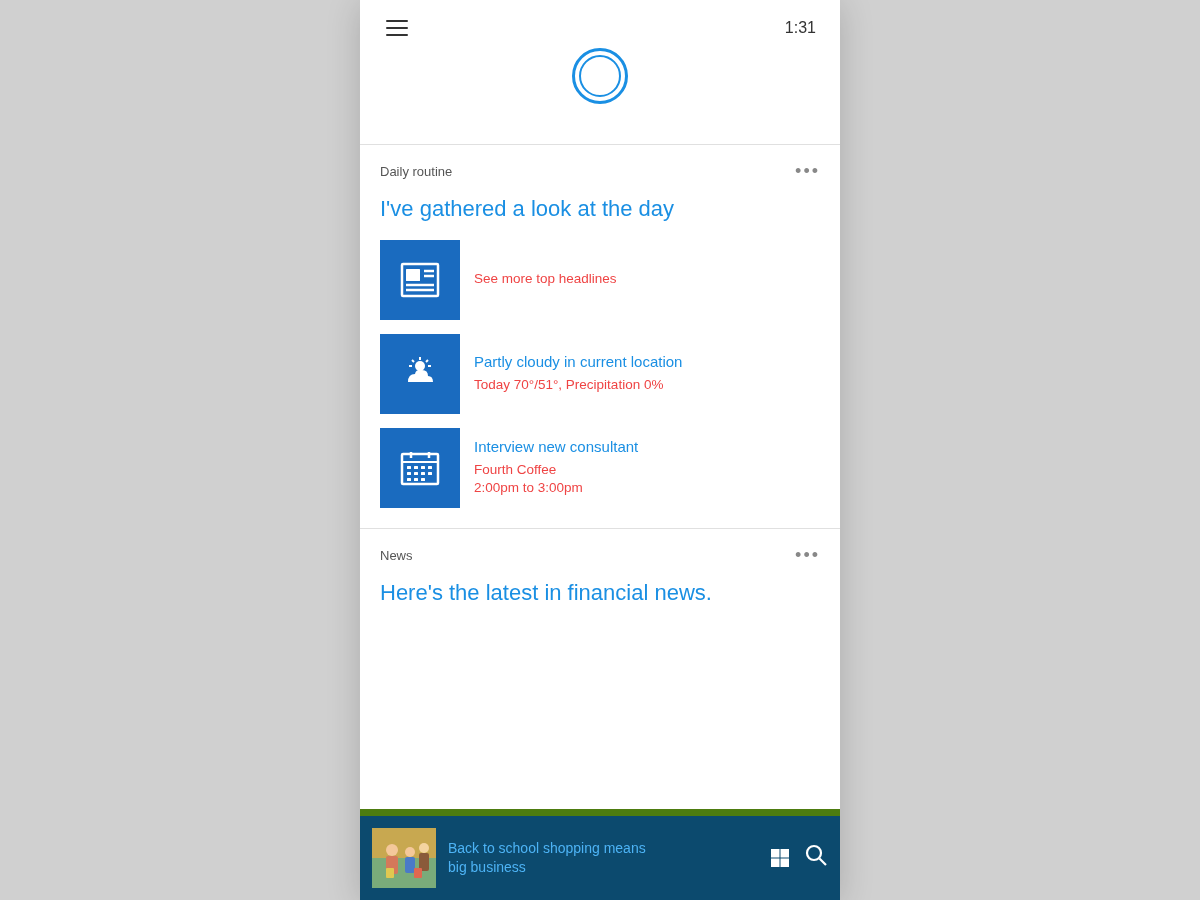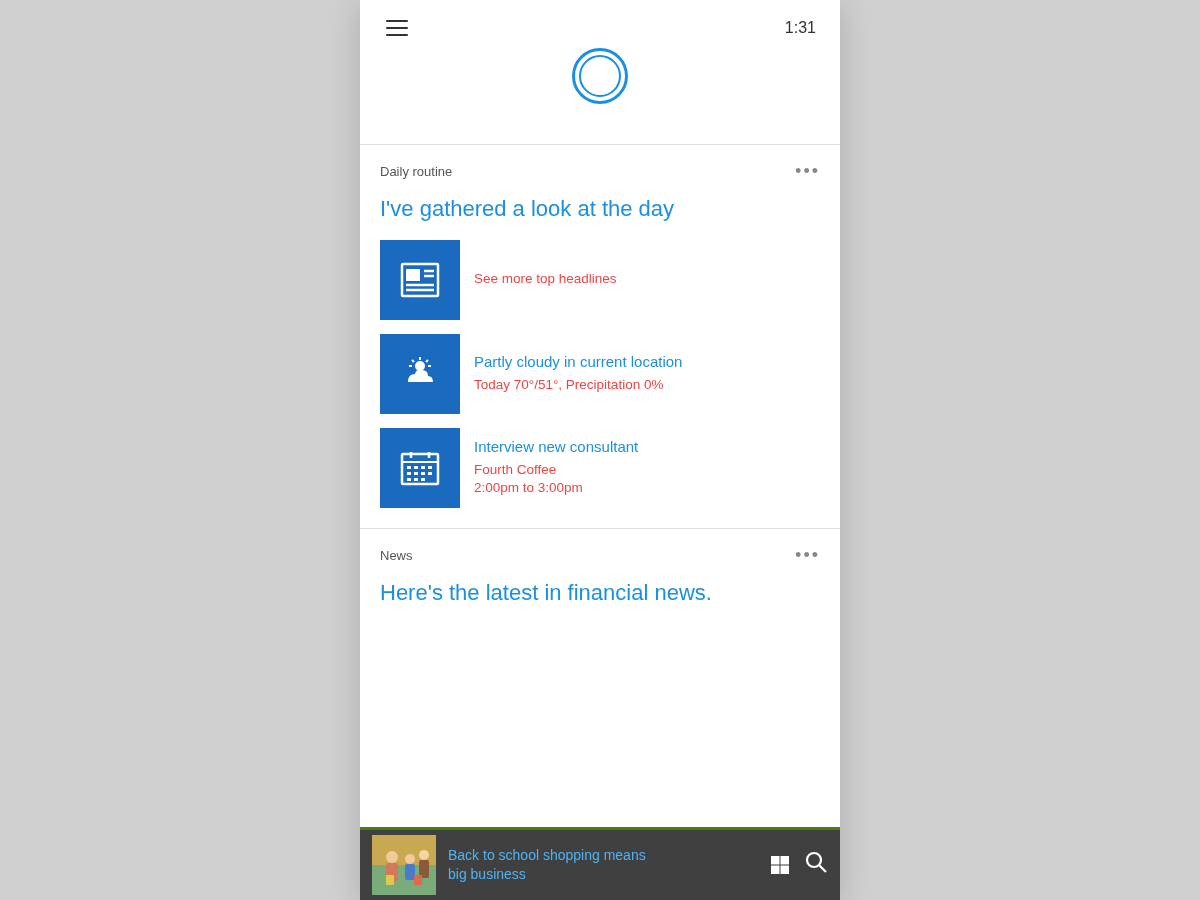--- a/index.html
+++ b/index.html
@@ -150,25 +150,25 @@
       margin-bottom: 4px;
       line-height: 1.3;
     }
     .card-item-desc {
       color: #ef4444;
       font-size: 13.5px;
       line-height: 1.4;
     }
     
     .bottom-bar {
-      background: #404040;
+      background: #0c4a6e;
       display: flex;
       align-items: center;
       padding: 0 12px;
-      height: 70px;
+      height: 84px;
       position: relative;
       flex-shrink: 0;
     }
     .bottom-bar-thumbnail {
       width: 64px;
       height: 60px;
       flex-shrink: 0;
       margin-right: 12px;
       overflow: hidden;
       background: #555;
@@ -201,21 +201,21 @@
       display: inline-flex;
       width: 20px;
       height: 20px;
       margin-right: 4px;
       vertical-align: middle;
       flex-shrink: 0;
     }
     .news-section {
       background: #fff;
       padding: 16px 20px 12px 20px;
-      border-bottom: 3px solid #4d7c0f;
+      border-bottom: 7px solid #4d7c0f;
       flex: 1;
     }
   </style>
 </head>
 <body>
 
 <div class="phone-frame">
 
   <div class="hero-section">
     <div class="hero-top-bar">

